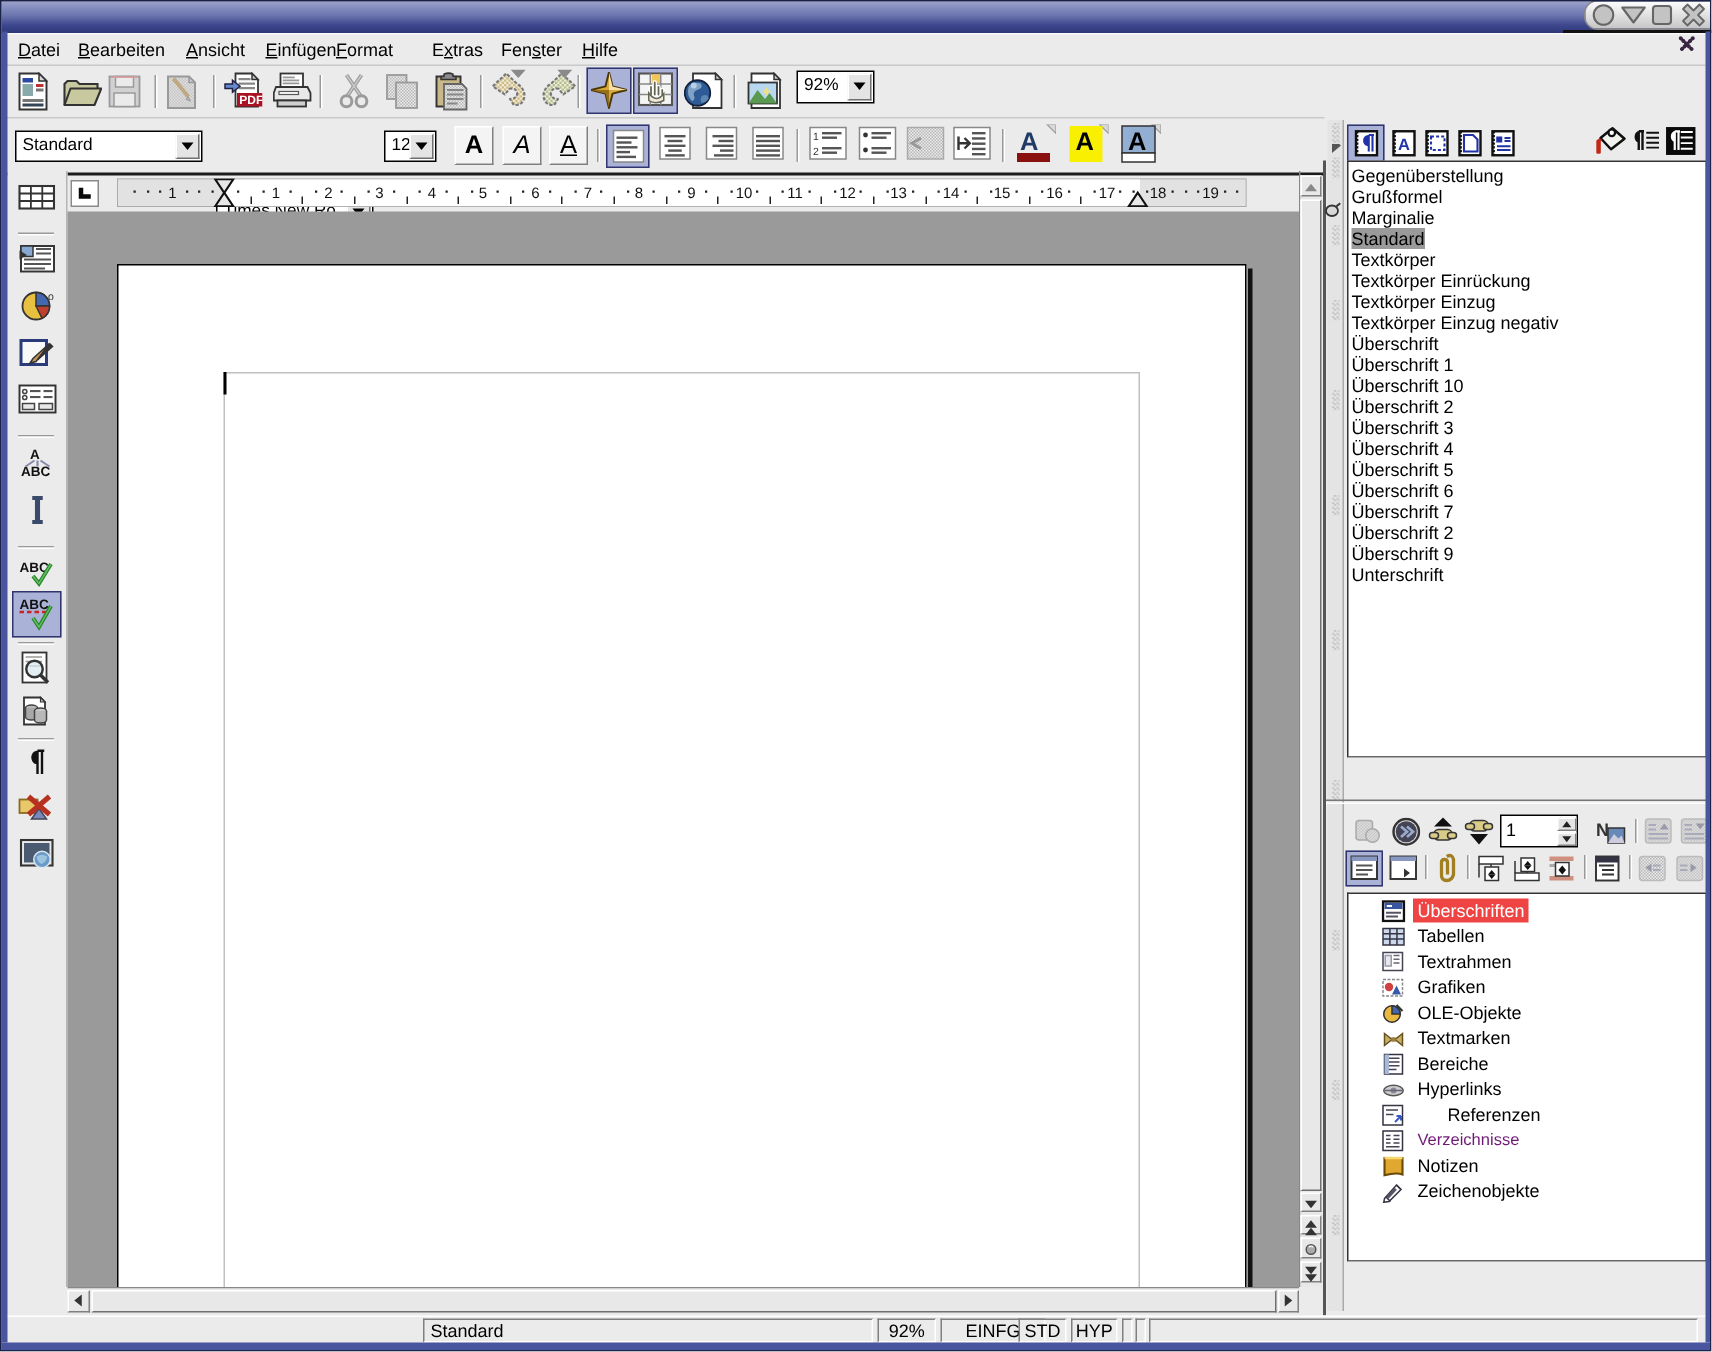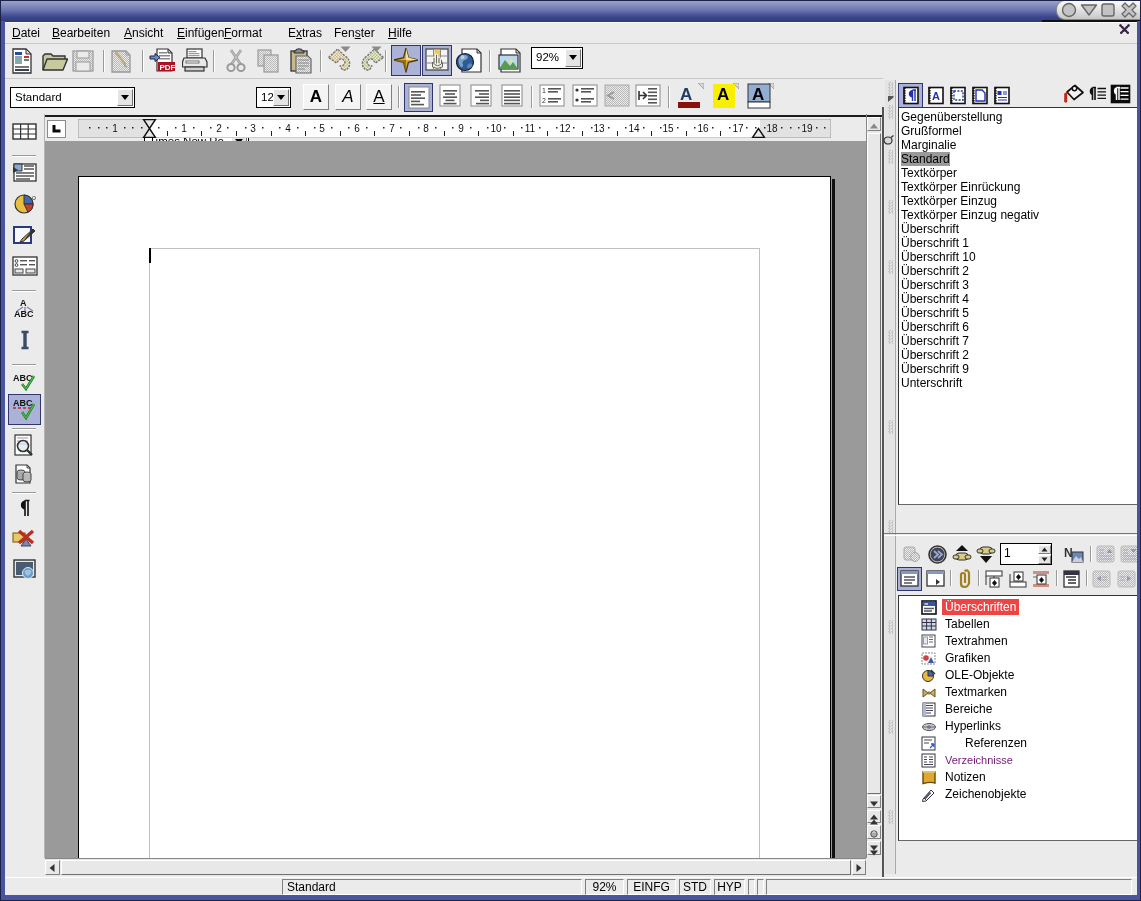--- a/index.html
+++ b/index.html
@@ -812,18 +812,18 @@
 <div class="abs" style="left:945px;top:786px;font-size:12px;line-height:16px;color:#000;">Zeichenobjekte</div>
 <svg class="icon" style="left:921px;top:787px;" width="16" height="15" viewBox="0 0 16 15">
       <path d="M2 12 L10 3 L13 6 L5 14 L1.5 14.5 Z" fill="#fff" stroke="#334"></path>
       <path d="M10 3 L13 6" stroke="#334"></path>
       <path d="M3 11 L6 14" fill="none" stroke="#334"></path>
       <path d="M4 11.5 L9.5 5.5" stroke="#556" stroke-width="2"></path>
     </svg>
 <div class="abs" style="left:1px;top:877px;width:1139px;height:19px;background:#ebebeb;border-top:1px solid #fff;"></div>
 <div class="abs" style="left:282px;top:879px;width:300px;height:16px;border:1px solid;border-color:#808080 #fff #fff #808080;font-size:12px;line-height:15px;padding-left:4px;color:#000;">Standard</div>
 <div class="abs" style="left:585px;top:879px;width:39px;height:16px;border:1px solid;border-color:#808080 #fff #fff #808080;font-size:12px;line-height:15px;text-align:center;color:#000;">92%</div>
-<div class="abs" style="left:627px;top:879px;width:49px;height:16px;border:1px solid;border-color:#808080 #fff #fff #808080;font-size:12px;line-height:15px;text-align:center;color:#000;">EINFG</div>
+<div class="abs" style="left:627px;top:879px;width:70px;height:16px;border:1px solid;border-color:#808080 #fff #fff #808080;font-size:12px;line-height:15px;text-align:center;color:#000;">EINFG</div>
 <div class="abs" style="left:679px;top:879px;width:32px;height:16px;border:1px solid;border-color:#808080 #fff #fff #808080;font-size:12px;line-height:15px;text-align:center;color:#000;">STD</div>
 <div class="abs" style="left:714px;top:879px;width:31px;height:16px;border:1px solid;border-color:#808080 #fff #fff #808080;font-size:12px;line-height:15px;text-align:center;color:#000;">HYP</div>
 <div class="abs" style="left:748px;top:879px;width:7px;height:16px;border:1px solid;border-color:#808080 #fff #fff #808080;font-size:12px;line-height:15px;padding-left:4px;color:#000;"></div>
 <div class="abs" style="left:757px;top:879px;width:7px;height:16px;border:1px solid;border-color:#808080 #fff #fff #808080;font-size:12px;line-height:15px;padding-left:4px;color:#000;"></div>
 <div class="abs" style="left:766px;top:879px;width:366px;height:16px;border:1px solid;border-color:#808080 #fff #fff #808080;font-size:12px;line-height:15px;padding-left:4px;color:#000;"></div>
 </div>
 </body></html>

